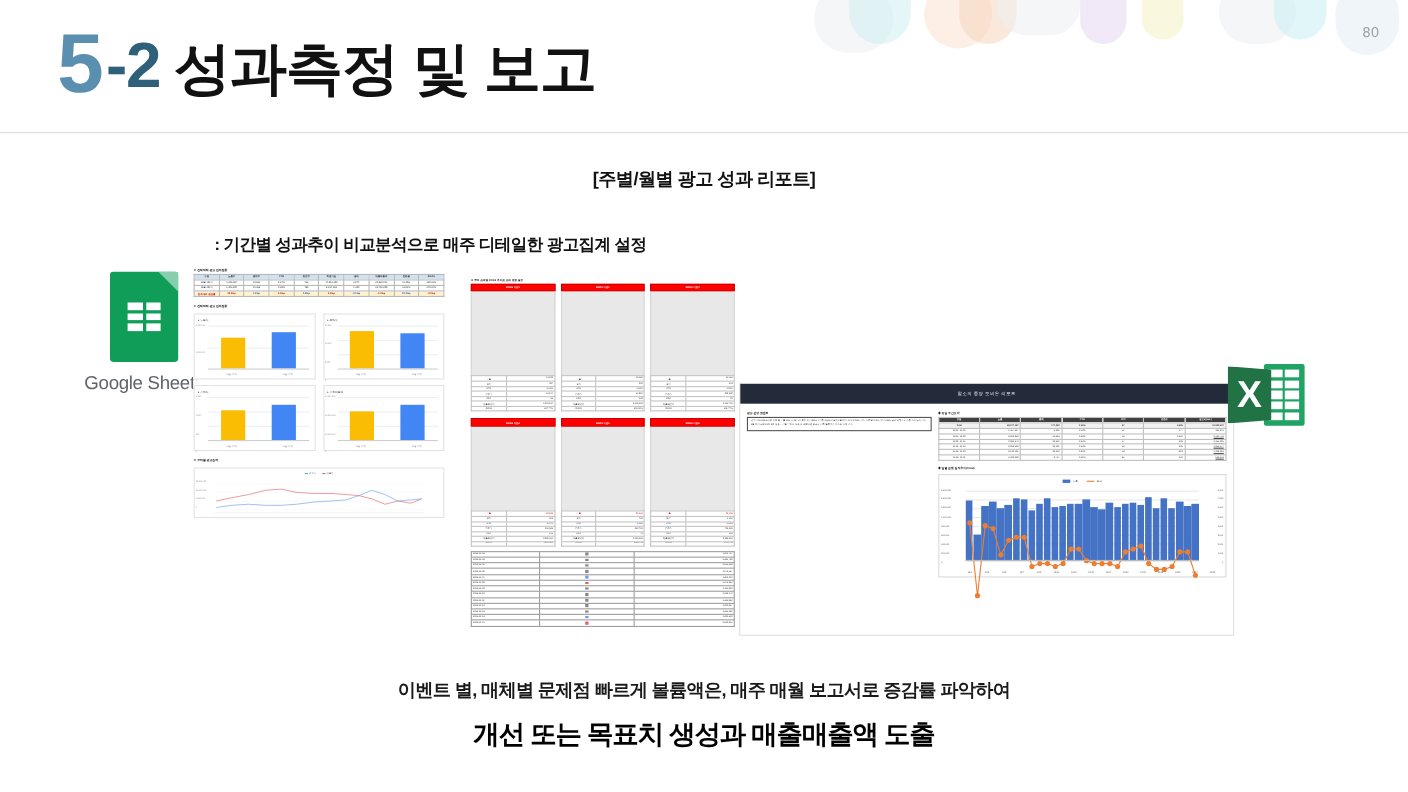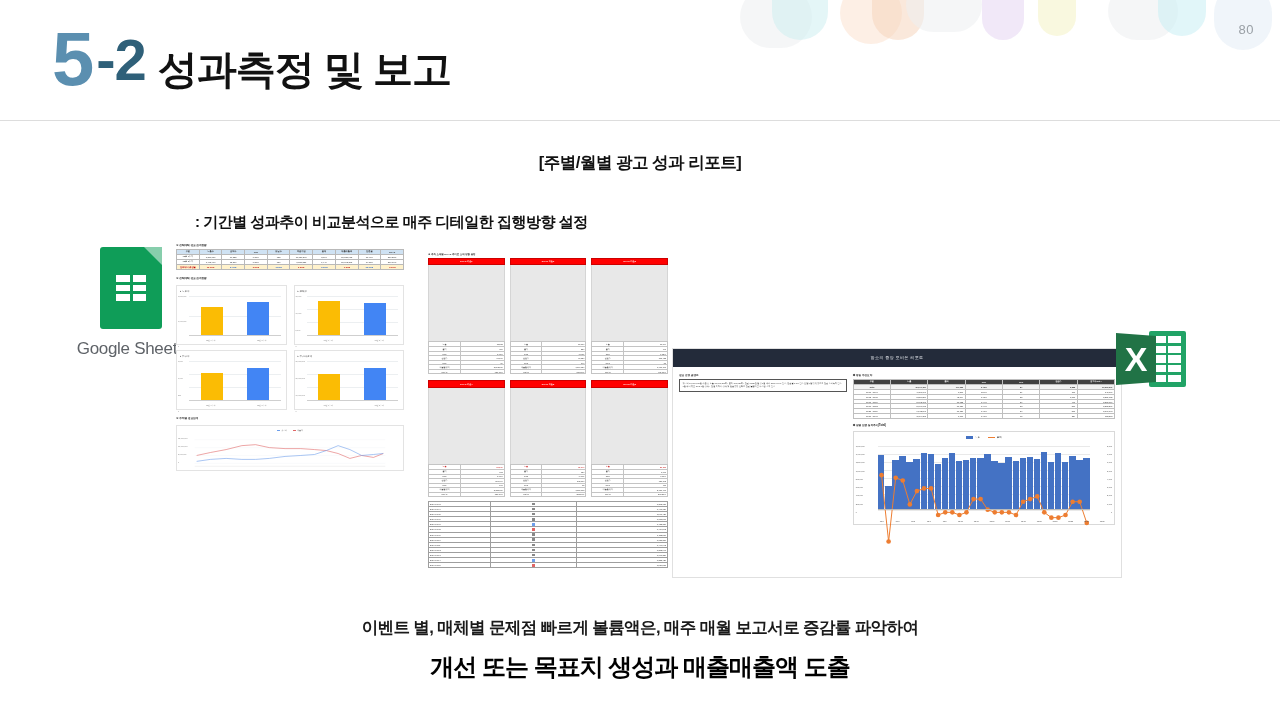--- a/index.html
+++ b/index.html
@@ -21,21 +21,21 @@
     font-size: 13px; color: #9aa0a6; letter-spacing: .5px;
   }
 
   
   .title-row {
     position: absolute; left: 52px; top: 26px;
     display: flex; align-items: flex-end; gap: 4px;
   }
   .t-num  { font-size: 76px; font-weight: 700; color: #5b8fb0; line-height: .88; letter-spacing: -2px; }
   .t-dash { font-size: 58px; font-weight: 700; color: #2f6079; line-height: 1; letter-spacing: -1px; padding-bottom: 4px;}
-  .t-text { font-size: 40px; font-weight: 800; color: #111111; line-height: 1; padding-bottom: 4px; padding-left: 8px; letter-spacing: -1px;}
+  .t-text { font-size: 52px; font-weight: 800; color: #111111; line-height: 1; padding-bottom: 4px; padding-left: 8px; letter-spacing: -1px;}
   .hr-top { position: absolute; left: 0; top: 120px; width: 1280px; height: 1px; background: #dddddd; }
 
   
   .sub-head {
     position: absolute; left: 0; top: 152px; width: 1280px;
     text-align: center; font-size: 16.5px; font-weight: 700; color: #111;
     letter-spacing: -.5px;
   }
   .sub-head2 {
     position: absolute; left: 195px; top: 213px;
@@ -193,21 +193,21 @@
 <div class="page-num">80</div>
 
 <div class="title-row">
   <span class="t-num">5</span>
   <span class="t-dash">-2</span>
   <span class="t-text">성과측정 및 보고</span>
 </div>
 <div class="hr-top"></div>
 
 <div class="sub-head">[주별/월별 광고 성과 리포트]</div>
-<div class="sub-head2">: 기간별 성과추이 비교분석으로 매주 디테일한 집행방향 설정</div>
+<div class="sub-head2">: 기간별 성과추이 비교분석으로 매주 디테일한 광고집계 설정</div>
 
 <div class="gs-logo">
   <div class="gs-doc">
     <div class="gs-fold"></div>
     <div class="gs-grid">
       <i></i>
         <i></i>
         <i></i>
         <i></i>
         <i></i>

